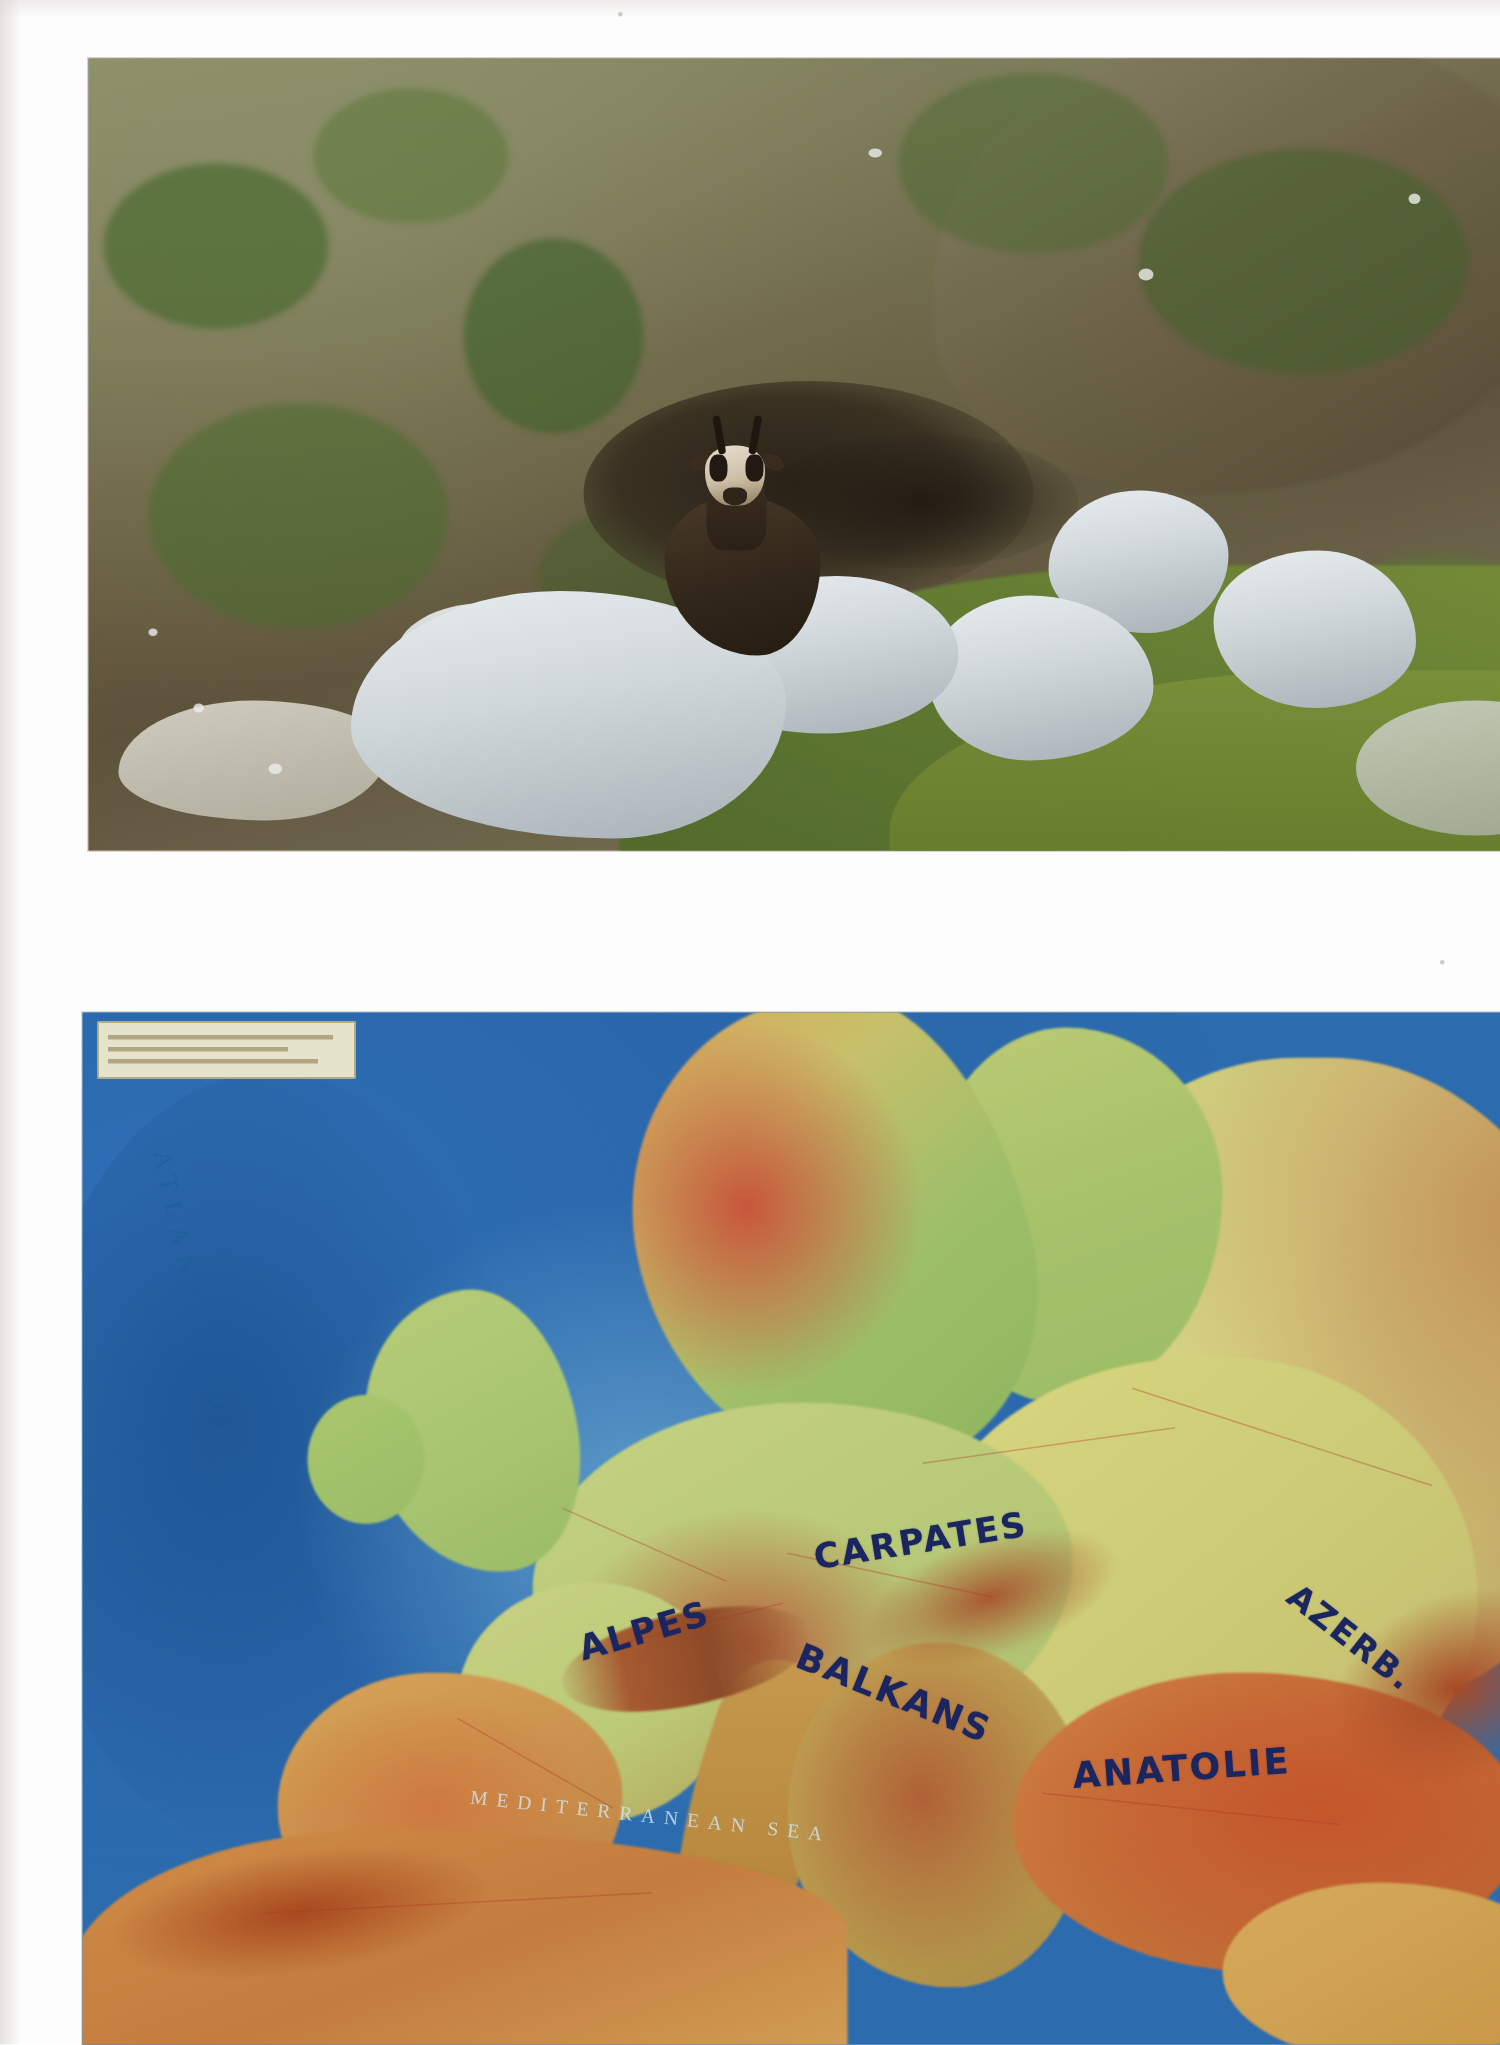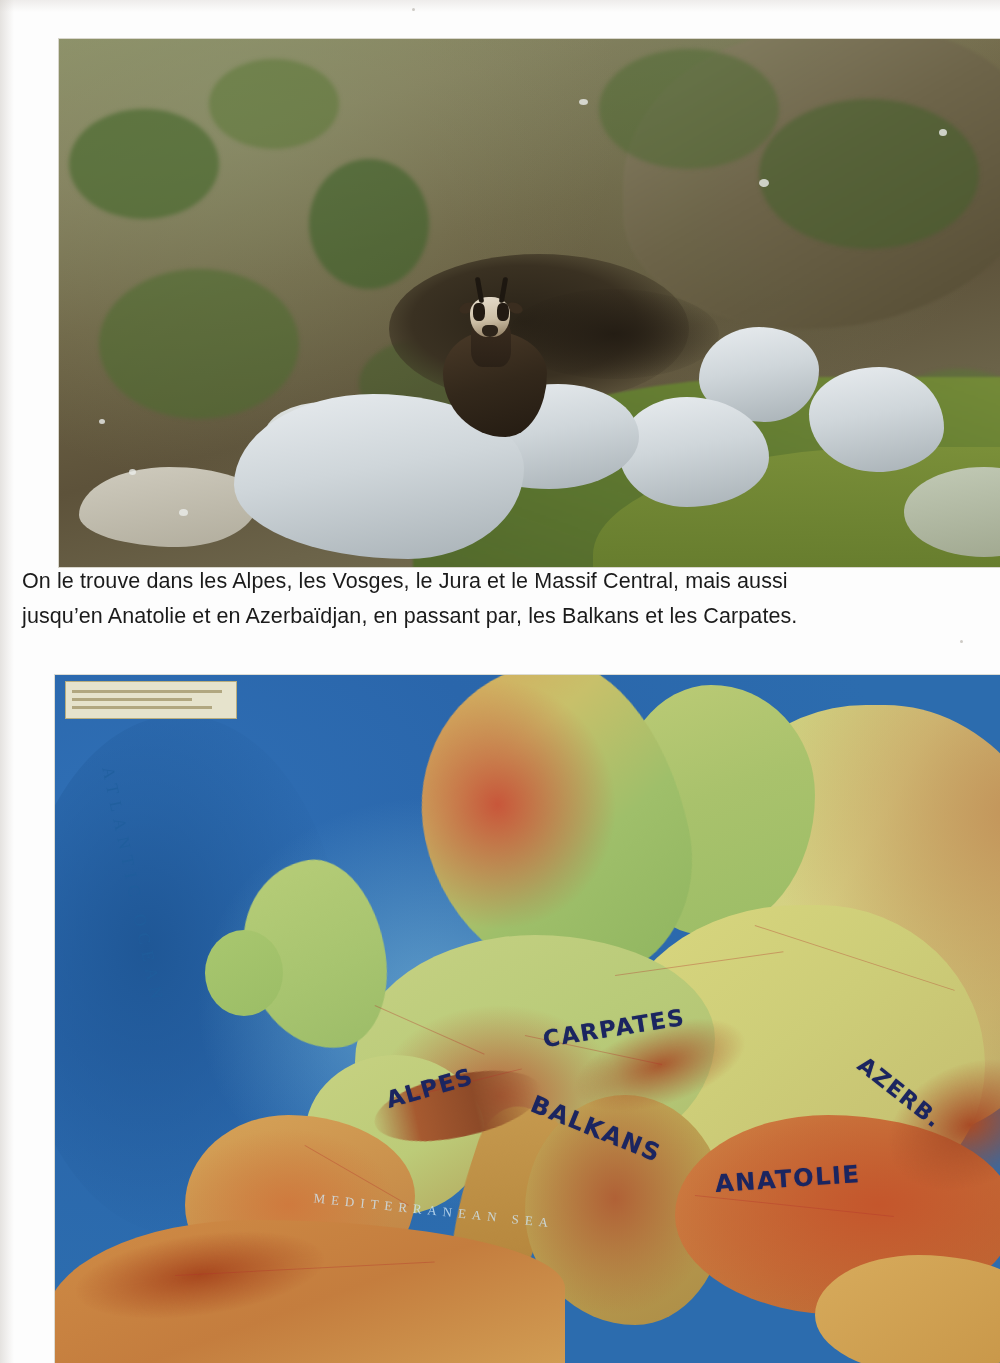--- a/index.html
+++ b/index.html
@@ -422,24 +422,20 @@
 
       <div class="pebble" style="left:70px;  top:430px; width:7px;  height:6px;"></div>
       <div class="pebble" style="left:120px; top:470px; width:9px;  height:7px;"></div>
       <div class="pebble" style="left:40px;  top:380px; width:6px;  height:5px;"></div>
       <div class="pebble" style="left:700px; top:140px; width:10px; height:8px;"></div>
       <div class="pebble" style="left:880px; top:90px;  width:8px;  height:7px;"></div>
       <div class="pebble" style="left:520px; top:60px;  width:9px;  height:6px;"></div>
     </div>
   </figure>
 
-  <div class="caption">
-    <div>On le trouve dans les Alpes, les Vosges, le Jura et le Massif Central, mais aussi</div>
-    <div>jusqu’en Anatolie et en Azerbaïdjan, en passant par, les Balkans et les Carpates.</div>
-  </div>
 
   <figure class="map">
     <div class="map-sea"></div>
     <div class="deep"></div>
     <div class="shelf"></div>
 
     <div class="land russia"></div>
     <div class="land finland"></div>
     <div class="land scandinavia"></div>
     <div class="land eastplain"></div>

